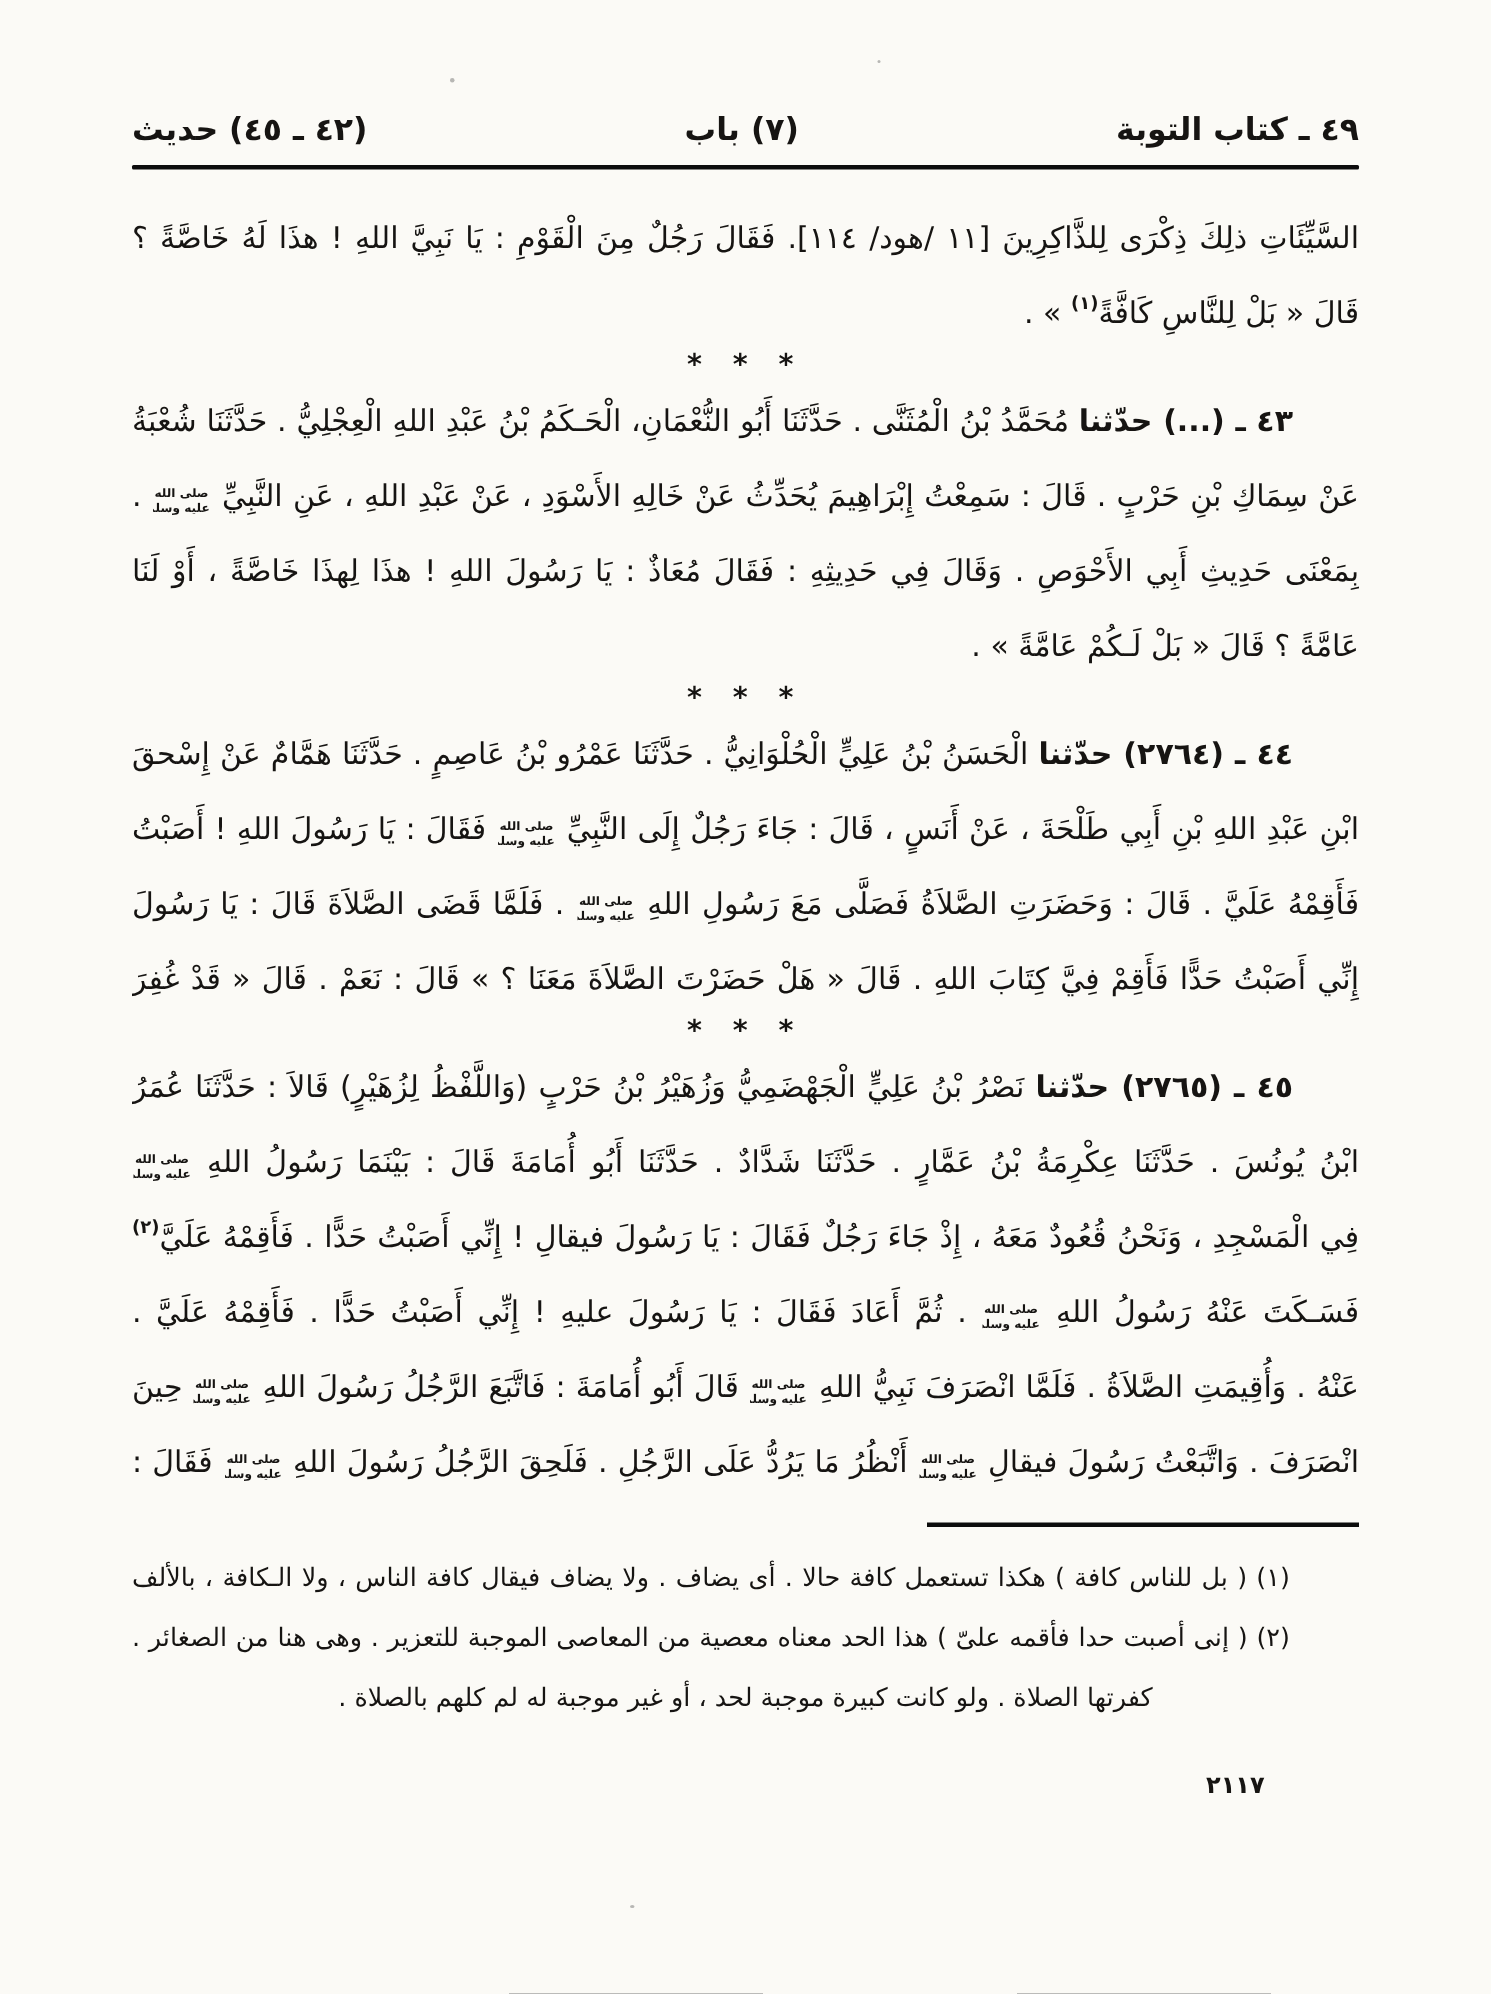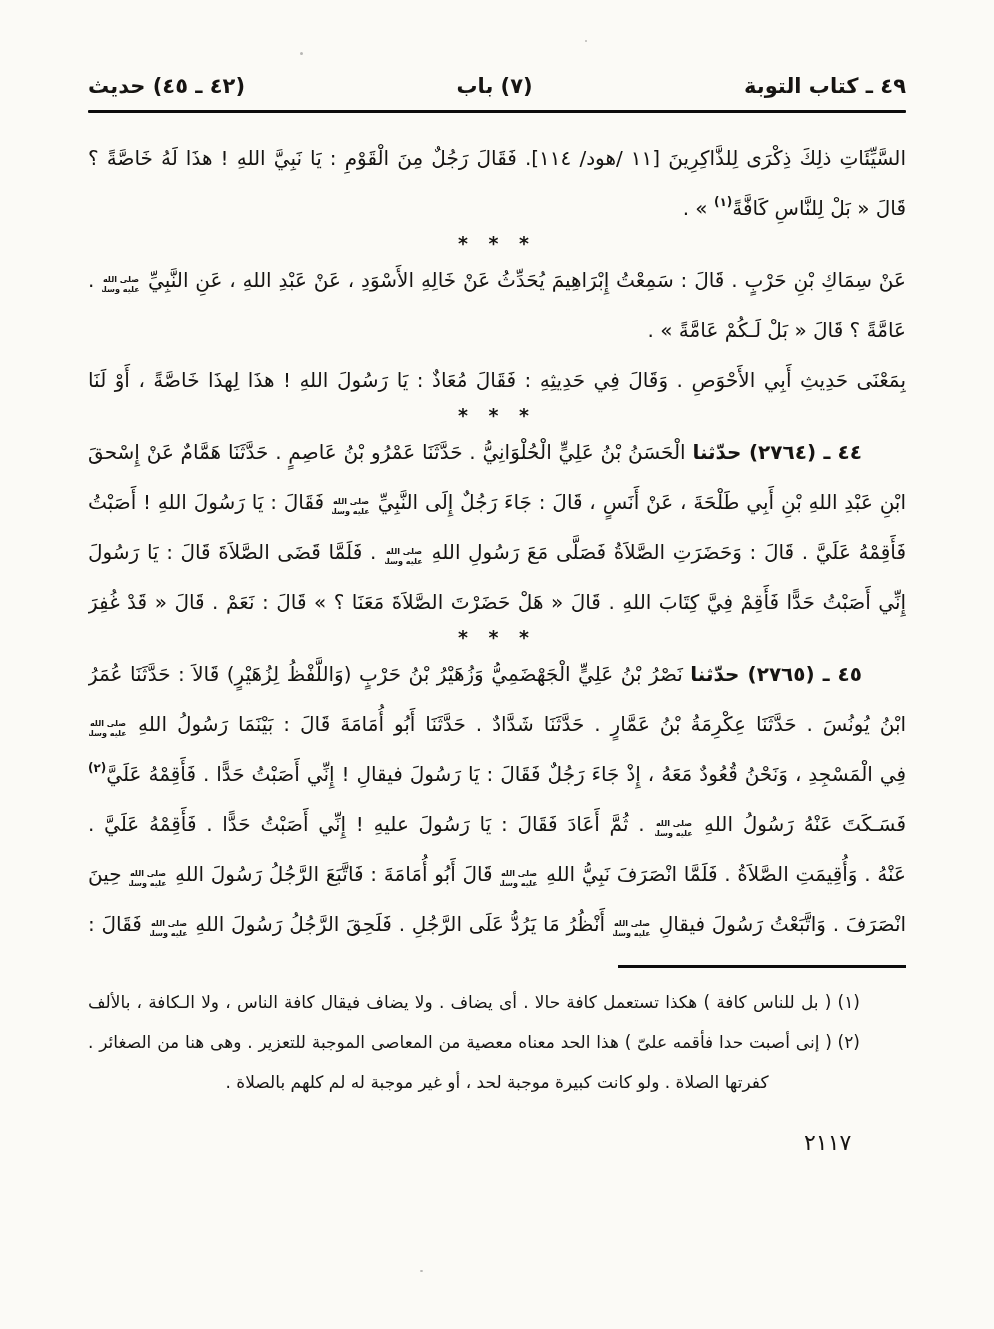--- a/index.html
+++ b/index.html
@@ -33,21 +33,21 @@
   .saw div{height:10px;overflow:hidden;}
   
   .fdivider{height:3px;background:#0c0c0c;width:288px;margin:16px 0 0 auto;
             margin-right:0;margin-left:auto;}
   .footnotes{margin-top:14px;font-size:17px;}
   .fline{height:40px;line-height:40px;text-align:justify;text-align-last:justify;
          overflow:hidden;}
   .fline.indent{padding-right:46px;}
   .fline.c{text-align:center;text-align-last:center;}
   
-  .pagenum{margin-top:28px;text-align:left;font-size:22px;font-weight:normal;
+  .pagenum{margin-top:28px;text-align:left;font-size:16px;font-weight:bold;
            padding-left:0;padding-right:0;direction:rtl;}
   .pagenum span{display:inline-block;margin-left:716px;}
   
   .speck{position:absolute;background:#3a3a3a;border-radius:50%;opacity:.35;}
 </style>
 </head>
 <body>
 
 <div class="page">
 
@@ -55,23 +55,24 @@
     <span>٤٩ ـ كتاب التوبة</span>
     <span>(٧) باب</span>
     <span>(٤٢ ـ ٤٥) حديث</span>
   </div>
   <div class="hdr-rule"></div>
 
   <div class="body" id="body-area">
       <div class="line"><span>السَّيِّئَاتِ ذلِكَ ذِكْرَى لِلذَّاكِرِينَ [١١ /هود/ ١١٤]. فَقَالَ رَجُلٌ مِنَ الْقَوْمِ : يَا نَبِيَّ اللهِ ! هذَا لَهُ خَاصَّةً ؟</span></div>
       <div class="line r"><span>قَالَ « بَلْ لِلنَّاسِ كَافَّةً</span><sup class="ref">(١)</sup><span> » .</span></div>
       <div class="sep">* * *</div>
+      <div class="line indent"><span class="hnum">٤٣ ـ (...) </span><span class="bold">حدّثنا</span><span> مُحَمَّدُ بْنُ الْمُثَنَّى . حَدَّثَنَا أَبُو النُّعْمَانِ، الْحَـكَمُ بْنُ عَبْدِ اللهِ الْعِجْلِيُّ . حَدَّثَنَا شُعْبَةُ</span></div>
       <div class="line"><span>عَنْ سِمَاكِ بْنِ حَرْبٍ . قَالَ : سَمِعْتُ إِبْرَاهِيمَ يُحَدِّثُ عَنْ خَالِهِ الأَسْوَدِ ، عَنْ عَبْدِ اللهِ ، عَنِ النَّبِيِّ </span><span class="saw"><div>صلى الله</div><div>عليه وسلم</div></span><span> .</span></div>
+      <div class="line"><span>بِمَعْنَى حَدِيثِ أَبِي الأَحْوَصِ . وَقَالَ فِي حَدِيثِهِ : فَقَالَ مُعَاذٌ : يَا رَسُولَ اللهِ ! هذَا لِهذَا خَاصَّةً ، أَوْ لَنَا</span></div>
       <div class="line r"><span>عَامَّةً ؟ قَالَ « بَلْ لَـكُمْ عَامَّةً » .</span></div>
-      <div class="line"><span>بِمَعْنَى حَدِيثِ أَبِي الأَحْوَصِ . وَقَالَ فِي حَدِيثِهِ : فَقَالَ مُعَاذٌ : يَا رَسُولَ اللهِ ! هذَا لِهذَا خَاصَّةً ، أَوْ لَنَا</span></div>
       <div class="sep">* * *</div>
       <div class="line indent"><span class="hnum">٤٤ ـ (٢٧٦٤) </span><span class="bold">حدّثنا</span><span> الْحَسَنُ بْنُ عَلِيٍّ الْحُلْوَانِيُّ . حَدَّثَنَا عَمْرُو بْنُ عَاصِمٍ . حَدَّثَنَا هَمَّامٌ عَنْ إِسْحقَ</span></div>
       <div class="line"><span>ابْنِ عَبْدِ اللهِ بْنِ أَبِي طَلْحَةَ ، عَنْ أَنَسٍ ، قَالَ : جَاءَ رَجُلٌ إِلَى النَّبِيِّ </span><span class="saw"><div>صلى الله</div><div>عليه وسلم</div></span><span> فَقَالَ : يَا رَسُولَ اللهِ ! أَصَبْتُ حَدًّا</span></div>
       <div class="line"><span>فَأَقِمْهُ عَلَيَّ . قَالَ : وَحَضَرَتِ الصَّلاَةُ فَصَلَّى مَعَ رَسُولِ اللهِ </span><span class="saw"><div>صلى الله</div><div>عليه وسلم</div></span><span> . فَلَمَّا قَضَى الصَّلاَةَ قَالَ : يَا رَسُولَ اللهِ !</span></div>
       <div class="line"><span>إِنِّي أَصَبْتُ حَدًّا فَأَقِمْ فِيَّ كِتَابَ اللهِ . قَالَ « هَلْ حَضَرْتَ الصَّلاَةَ مَعَنَا ؟ » قَالَ : نَعَمْ . قَالَ « قَدْ غُفِرَ لَكَ » .</span></div>
       <div class="sep">* * *</div>
       <div class="line indent"><span class="hnum">٤٥ ـ (٢٧٦٥) </span><span class="bold">حدّثنا</span><span> نَصْرُ بْنُ عَلِيٍّ الْجَهْضَمِيُّ وَزُهَيْرُ بْنُ حَرْبٍ (وَاللَّفْظُ لِزُهَيْرٍ) قَالاَ : حَدَّثَنَا عُمَرُ</span></div>
       <div class="line"><span>ابْنُ يُونُسَ . حَدَّثَنَا عِكْرِمَةُ بْنُ عَمَّارٍ . حَدَّثَنَا شَدَّادٌ . حَدَّثَنَا أَبُو أُمَامَةَ قَالَ : بَيْنَمَا رَسُولُ اللهِ </span><span class="saw"><div>صلى الله</div><div>عليه وسلم</div></span></div>
       <div class="line"><span>فِي الْمَسْجِدِ ، وَنَحْنُ قُعُودٌ مَعَهُ ، إِذْ جَاءَ رَجُلٌ فَقَالَ : يَا رَسُولَ فيقالِ ! إِنِّي أَصَبْتُ حَدًّا . فَأَقِمْهُ عَلَيَّ</span><sup class="ref">(٢)</sup><span> .</span></div>
       <div class="line"><span>فَسَـكَتَ عَنْهُ رَسُولُ اللهِ </span><span class="saw"><div>صلى الله</div><div>عليه وسلم</div></span><span> . ثُمَّ أَعَادَ فَقَالَ : يَا رَسُولَ عليهِ ! إِنِّي أَصَبْتُ حَدًّا . فَأَقِمْهُ عَلَيَّ . فَسَـكَتَ</span></div>

